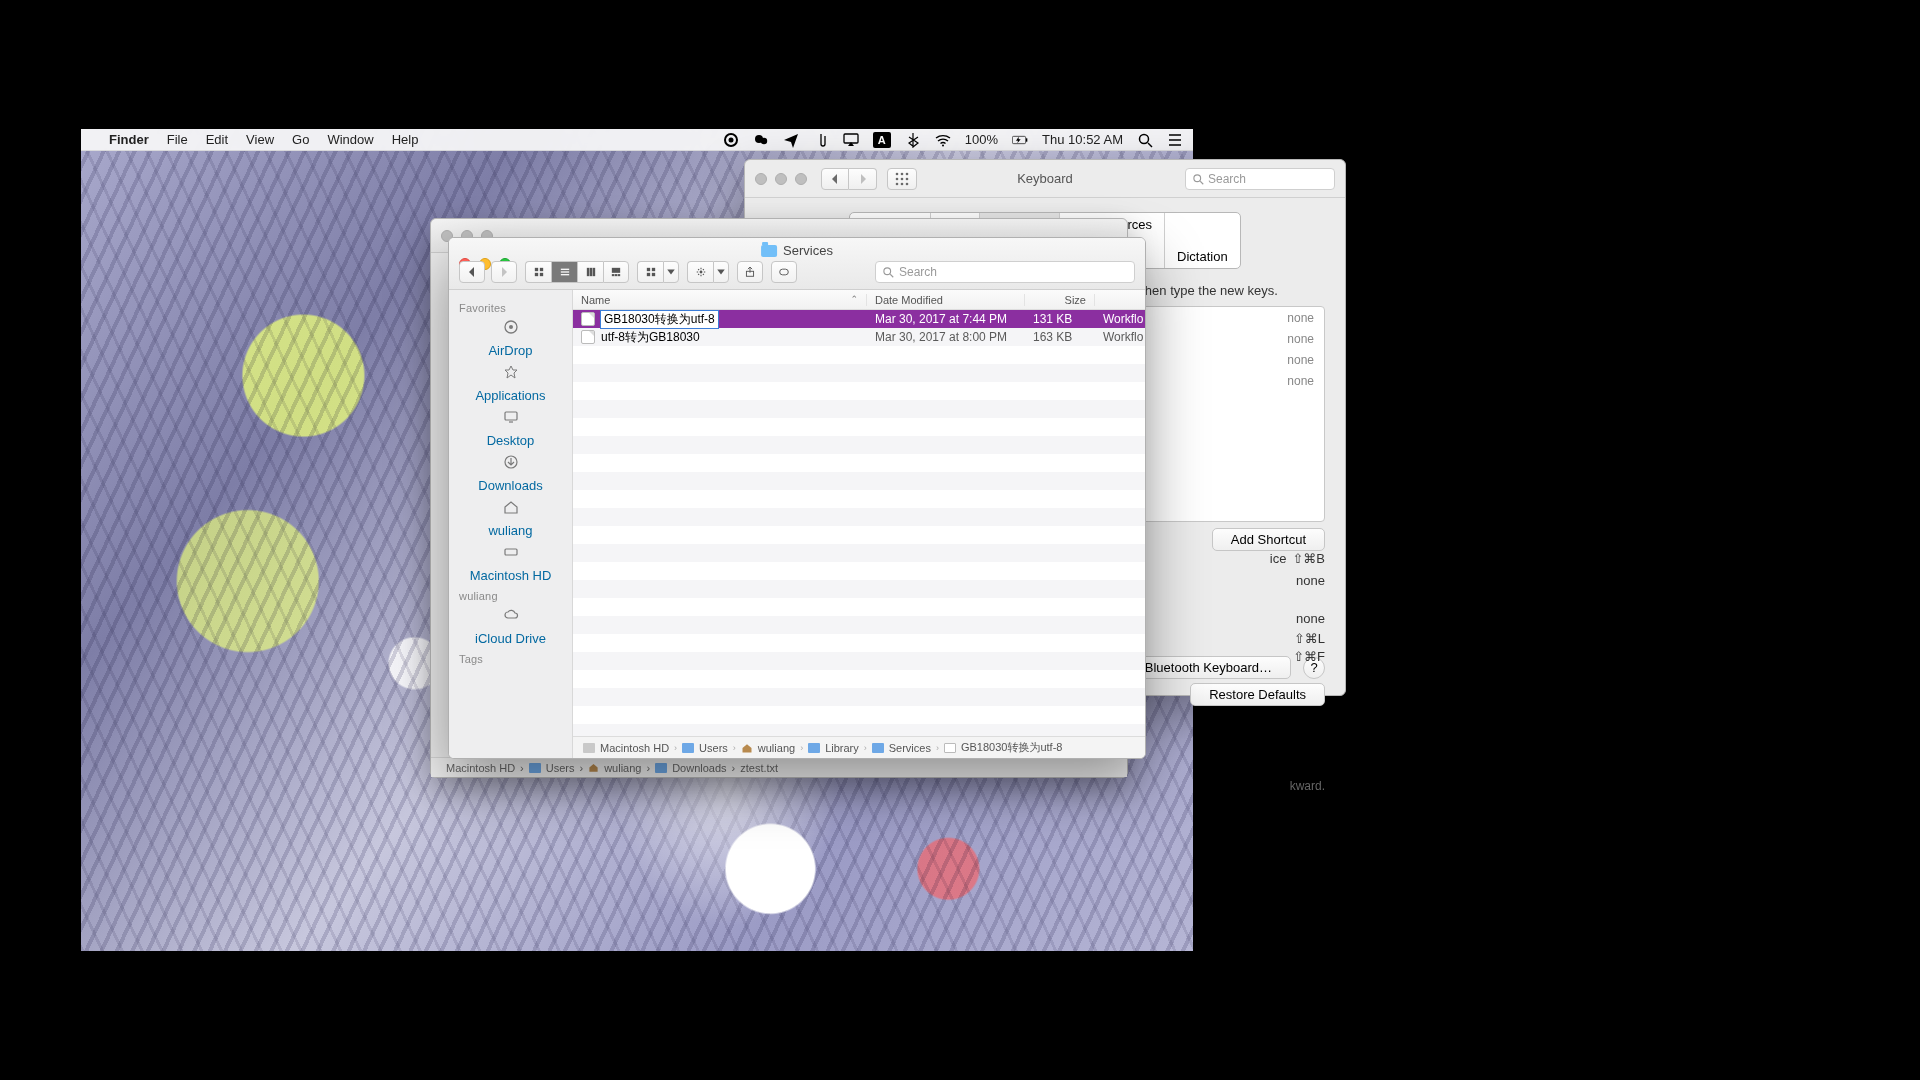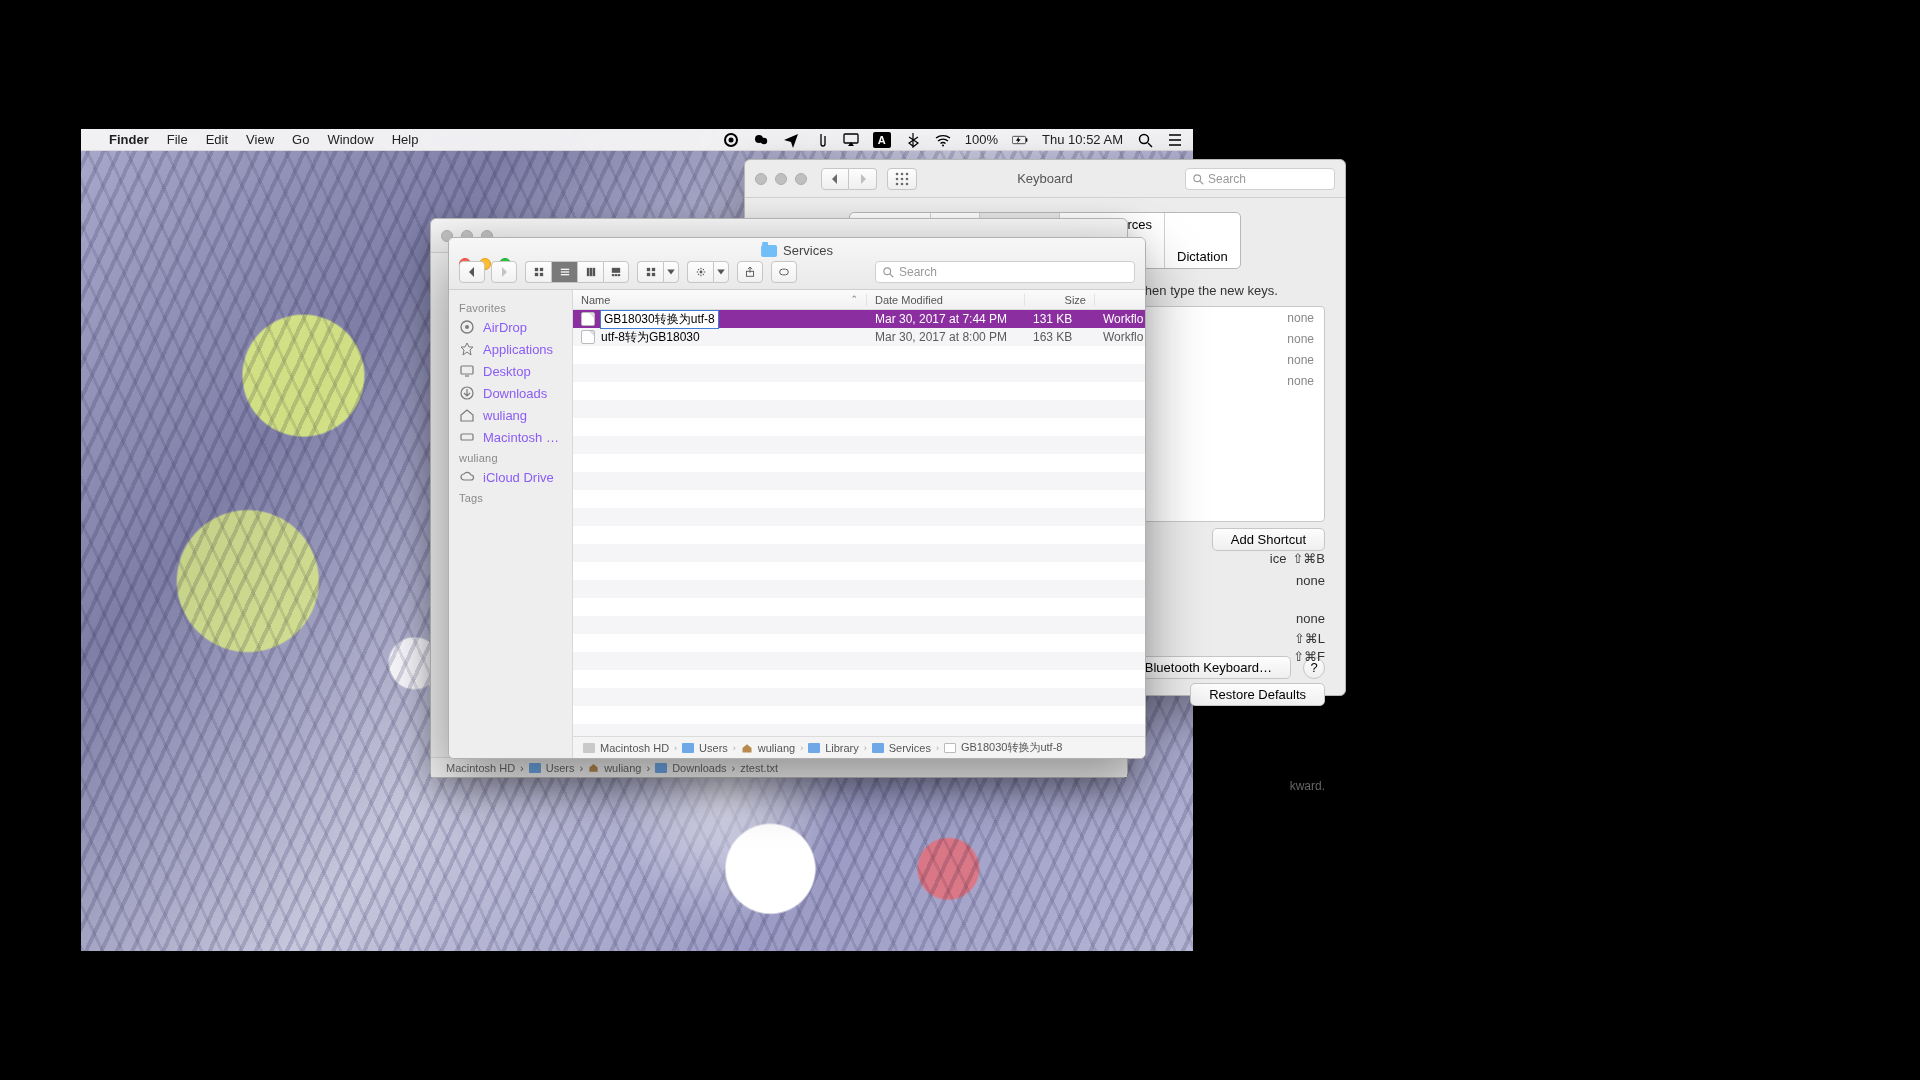--- a/index.html
+++ b/index.html
@@ -137,21 +137,21 @@
 .viewseg .roundbtn:first-child{ border-radius:4px 0 0 4px;}
 .viewseg .roundbtn:last-child{ border-right:1px solid #c6c6c6; border-radius:0 4px 4px 0;}
 .viewseg .roundbtn.active{ background:#7a7a7a;} .viewseg .roundbtn.active svg{fill:#fff;}
 .dropbtn{ display:flex;}
 .dropbtn .roundbtn:first-child{ border-radius:4px 0 0 4px; border-right:none;}
 .dropbtn .roundbtn:last-child{ border-radius:0 4px 4px 0; width:16px;}
 .finder .srch { flex:1; max-width:260px; margin-left:auto; height:22px; border:1px solid #cfcfcf; border-radius:4px; display:flex; align-items:center; gap:5px; padding:0 6px; color:#9a9a9a; font-size:12px; background:#fff;}
 .finder .body { flex:1; display:flex; min-height:0;}
 .sidebar { width:124px; background:#eeeeef; border-right:1px solid #d8d8d8; padding:8px 0; font-size:13px;}
 .sbhead{ color:#8a8a8a; font-size:11px; padding:4px 10px 2px; letter-spacing:.2px;}
-.sbitem{ display:flex; align-items:center; gap:8px; padding:3px 10px; color:#8b5cf6; }
+.sbitem{ display:flex; align-items:center; gap:8px; padding:3px 10px; color:#0369a1;flex-direction:column; }
 .sbitem svg{ width:16px; height:16px; flex:none;}
 .sbitem .lbl{ white-space:nowrap; overflow:hidden; text-overflow:ellipsis;}
 .filearea{ flex:1; display:flex; flex-direction:column; min-width:0;}
 .cols{ height:20px; background:linear-gradient(#fbfbfb,#f1f1f1); border-bottom:1px solid #ddd; display:flex; align-items:center; font-size:11px; color:#555;}
 .col{ padding:0 8px; border-right:1px solid #e3e3e3; display:flex; gap:4px;}
 .col.name{flex:1;}
 .col.dm{width:158px;}
 .col.size{width:70px; justify-content:flex-end;}
 .col.kind{width:50px;margin-top:40px;}
 .sortarr{ font-size:9px; color:#777;}

